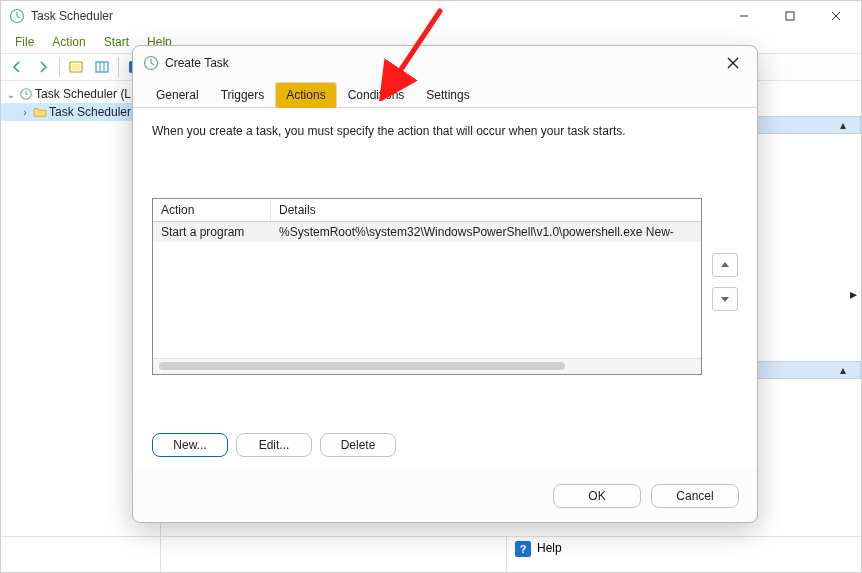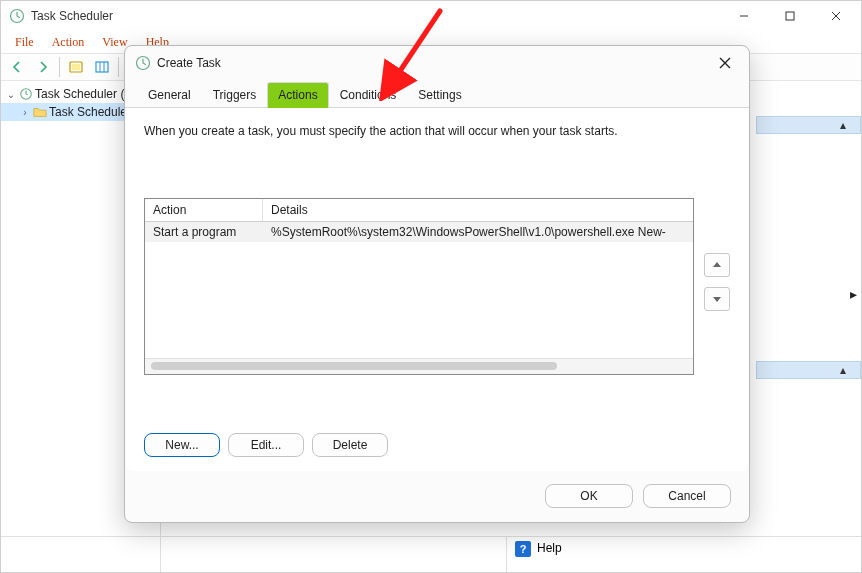--- a/index.html
+++ b/index.html
@@ -8,21 +8,21 @@
 
 .main-window { width: 862px; height: 573px; border: 1px solid #cfcfcf; background: #fff; display: flex; flex-direction: column; }
 .titlebar { height: 30px; display: flex; align-items: center; padding: 0 2px 0 8px; }
 .titlebar .app-icon { width: 16px; height: 16px; margin-right: 6px; }
 .titlebar .title-text { flex: 0 0 auto; color: #333; }
 .titlebar .spacer { flex: 1; }
 .win-btn { width: 46px; height: 30px; display: flex; align-items: center; justify-content: center; color: #555; }
 .win-btn svg { width: 10px; height: 10px; }
 
 .menubar { height: 22px; display: flex; align-items: center; padding: 0 6px; gap: 2px; }
-.menu-item { padding: 2px 8px; color: #c2410c; font-family: Liberation Serif, serif; }
+.menu-item { padding: 2px 8px; color: #4d7c0f; }
 
 .toolbar { height: 28px; border-top: 1px solid #e5e5e5; border-bottom: 1px solid #e5e5e5; background: #fdfdfd; display: flex; align-items: center; padding: 0 4px; gap: 2px; }
 .tool-btn { width: 24px; height: 22px; display: flex; align-items: center; justify-content: center; border: 1px solid transparent; border-radius: 2px; }
 .tool-sep { width: 1px; height: 20px; background: #d0d0d0; margin: 0 2px; }
 
 .workarea { flex: 1; display: flex; position: relative; }
 .nav-pane { width: 160px; border-right: 1px solid #e0e0e0; padding: 4px 0; }
 .nav-row { display: flex; align-items: center; height: 18px; padding: 0 4px; gap: 2px; color: #222; }
 .nav-row.selected { background: #cde8ff; }
 .tree-toggle { width: 12px; height: 12px; display: flex; align-items: center; justify-content: center; font-size: 10px; color: #666; }
@@ -34,29 +34,29 @@
 .right-caret { width: 18px; text-align:center; color:#333; }
 .right-scroll { position:absolute; right:4px; top:205px; color:#222; font-size:14px;}
 
 .statusbar { height: 36px; border-top: 1px solid #e0e0e0; display: flex; }
 .status-left { width: 160px; border-right: 1px solid #e0e0e0; }
 .status-mid { flex: 1; }
 .status-right { width: 355px; border-left: 1px solid #e0e0e0; display:flex; align-items:flex-start; padding:4px 8px; gap:6px; }
 .help-ico { width:16px; height:16px; background:#1e6fd6; color:#fff; display:inline-flex; align-items:center; justify-content:center; font-weight:bold; font-size:11px; border-radius:2px;}
 
 
-.dialog { position: absolute; left: 124px; top: 45px; width: 626px; height: 478px; background: #fbfbfb; border: 1px solid #b9b9b9; border-radius: 8px; box-shadow: 0 8px 28px rgba(0,0,0,0.22); display: flex; flex-direction: column; }
+.dialog { position: absolute; left: 132px; top: 45px; width: 626px; height: 478px; background: #fbfbfb; border: 1px solid #b9b9b9; border-radius: 8px; box-shadow: 0 8px 28px rgba(0,0,0,0.22); display: flex; flex-direction: column; }
 .dlg-titlebar { height: 34px; display: flex; align-items: center; padding: 0 10px; }
 .dlg-titlebar .title-text { color: #222; }
 .dlg-close { margin-left: auto; width: 28px; height: 28px; display:flex; align-items:center; justify-content:center; border-radius:4px;}
 .dlg-close svg { width:12px; height:12px; }
 
 .tab-strip { height: 28px; display: flex; align-items: flex-end; padding: 0 12px; border-bottom: 1px solid #d8d8d8; background:#fbfbfb; }
 .tab { padding: 5px 10px 6px; color: #222; border: 1px solid transparent; border-bottom: none; position: relative; top: 1px; }
-.tab.active { background: #84cc16; border-color: #d8d8d8; border-radius: 3px 3px 0 0; }
+.tab.active { background: #eab308; border-color: #d8d8d8; border-radius: 3px 3px 0 0; }
 
 .tab-body { flex: 1; background: #fff; margin: 0 1px 1px 1px; padding: 16px 18px 14px; display: flex; flex-direction: column; border-radius: 0 0 7px 7px; gap: 46px; }
 .instruction { color: #222; margin-bottom: 14px; }
 
 .actions-row { display:flex; gap:10px; flex:1; min-height:0; }
 .actions-table { flex:1; border: 1px solid #8a8a8a; background:#fff; display:flex; flex-direction:column; overflow:hidden;}
 .tbl-head { display:flex; border-bottom: 1px solid #d0d0d0; background: #fff; }
 .th { padding: 4px 8px; color:#222; border-right:1px solid #e4e4e4; }
 .th.action { width: 118px; }
 .th.details { flex:1; border-right:none;}
@@ -113,21 +113,21 @@
     <div class="win-btn">
         <svg viewBox="0 0 10 10">
           <path d="M1 1l8 8M9 1l-8 8" stroke="#333" stroke-width="1"></path>
         </svg>
       </div>
   </div>
 
   <div class="menubar">
     <span class="menu-item">File</span>
     <span class="menu-item">Action</span>
-    <span class="menu-item">View</span>
+    <span class="menu-item">Start</span>
     <span class="menu-item">Help</span>
   </div>
 
   <div class="toolbar">
     <div class="tool-btn">
         <svg width="14" height="14" viewBox="0 0 14 14">
           <path d="M9 2L4 7l5 5" fill="none" stroke="#3a7" stroke-width="1.6"></path>
         </svg>
       </div>
     <div class="tool-btn">

